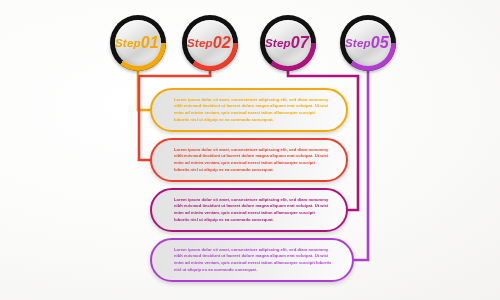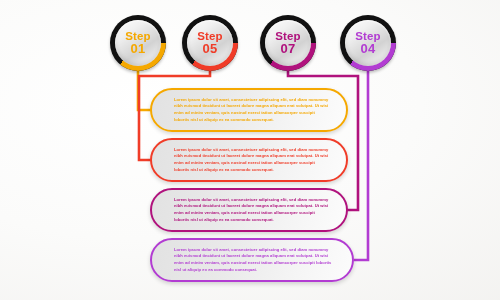--- a/index.html
+++ b/index.html
@@ -16,25 +16,26 @@
   }
   .ringA{
     position:absolute;inset:0;border-radius:50%;
     box-shadow:0 2px 3px rgba(0,0,0,.25);
   }
   .ringB{position:absolute;inset:0;border-radius:50%;}
   .disc{
     position:absolute;left:5px;top:5px;right:5px;bottom:5px;border-radius:50%;
     background:linear-gradient(145deg,#fdfdfd 0%,#f0f0f0 28%,#d2d2d2 62%,#efefef 86%,#fafafa 100%);
     box-shadow:inset 0 1px 2px rgba(255,255,255,.95), inset 0 -2px 4px rgba(0,0,0,.13);
-    display:flex;flex-direction:column;align-items:center;justify-content:center;
+    display:flex;align-items:center;justify-content:flex-start;
     line-height:1.08;
+    font-style:italic;
   }
   .disc .w{font-size:11.5px;font-weight:700;letter-spacing:.2px;}
-  .disc .n{font-size:13px;font-weight:700;letter-spacing:.2px;}
+  .disc .n{font-size:16px;font-weight:700;letter-spacing:.2px;}
 
   .box{
     position:absolute;height:44px;border-radius:22px;box-sizing:border-box;
     border:2.4px solid #000;
     background:linear-gradient(105deg,#e2e2e2 0%,#e9e9e9 35%,#f4f4f4 70%,#fcfcfc 100%);
     box-shadow:0 2px 4px rgba(0,0,0,.16);
     display:flex;align-items:center;
   }
   .box p{
     margin:0;padding:0 16px 0 22px;
@@ -65,39 +66,39 @@
       <span class="w" style="color: rgb(245, 168, 0);">Step</span>
       <span class="n" style="color: rgb(245, 168, 0);">01</span>
     </div>
   </div>
 
   <div class="circle" style="left:182px;top:15px;">
     <div class="ringA" style="background: rgb(17, 17, 17);"></div>
     <div class="ringB" style="background: conic-gradient(from 90deg, rgb(240, 60, 40) 0deg, rgb(240, 60, 40) 130deg, rgba(0, 0, 0, 0) 130deg, rgba(0, 0, 0, 0) 360deg);"></div>
     <div class="disc">
       <span class="w" style="color: rgb(240, 60, 40);">Step</span>
-      <span class="n" style="color: rgb(240, 60, 40);">05</span>
+      <span class="n" style="color: rgb(240, 60, 40);">02</span>
     </div>
   </div>
 
   <div class="circle" style="left:260px;top:15px;">
     <div class="ringA" style="background: rgb(17, 17, 17);"></div>
     <div class="ringB" style="background: conic-gradient(from 90deg, rgb(176, 18, 125) 0deg, rgb(176, 18, 125) 130deg, rgba(0, 0, 0, 0) 130deg, rgba(0, 0, 0, 0) 360deg);"></div>
     <div class="disc">
       <span class="w" style="color: rgb(176, 18, 125);">Step</span>
       <span class="n" style="color: rgb(176, 18, 125);">07</span>
     </div>
   </div>
 
   <div class="circle" style="left:340px;top:15px;">
     <div class="ringA" style="background: rgb(17, 17, 17);"></div>
     <div class="ringB" style="background: conic-gradient(from 90deg, rgb(178, 60, 210) 0deg, rgb(178, 60, 210) 130deg, rgba(0, 0, 0, 0) 130deg, rgba(0, 0, 0, 0) 360deg);"></div>
     <div class="disc">
       <span class="w" style="color: rgb(178, 60, 210);">Step</span>
-      <span class="n" style="color: rgb(178, 60, 210);">04</span>
+      <span class="n" style="color: rgb(178, 60, 210);">05</span>
     </div>
   </div>
 
   <div class="box" style="left: 150px; top: 88px; width: 198px; border-color: rgb(245, 168, 0);">
     <p style="color: rgb(245, 168, 0);">Lorem ipsum dolor sit amet, consectetuer adipiscing elit, sed diam nonummy nibh euismod tincidunt ut laoreet dolore magna aliquam erat volutpat. Ut wisi enim ad minim veniam, quis nostrud exerci tation ullamcorper suscipit lobortis nisl ut aliquip ex ea commodo consequat.</p>
   </div>
   <div class="box" style="left: 150px; top: 138px; width: 198px; border-color: rgb(240, 60, 40);">
     <p style="color: rgb(240, 60, 40);">Lorem ipsum dolor sit amet, consectetuer adipiscing elit, sed diam nonummy nibh euismod tincidunt ut laoreet dolore magna aliquam erat volutpat. Ut wisi enim ad minim veniam, quis nostrud exerci tation ullamcorper suscipit lobortis nisl ut aliquip ex ea commodo consequat.</p>
   </div>
   <div class="box" style="left: 150px; top: 188px; width: 198px; border-color: rgb(176, 18, 125);">

